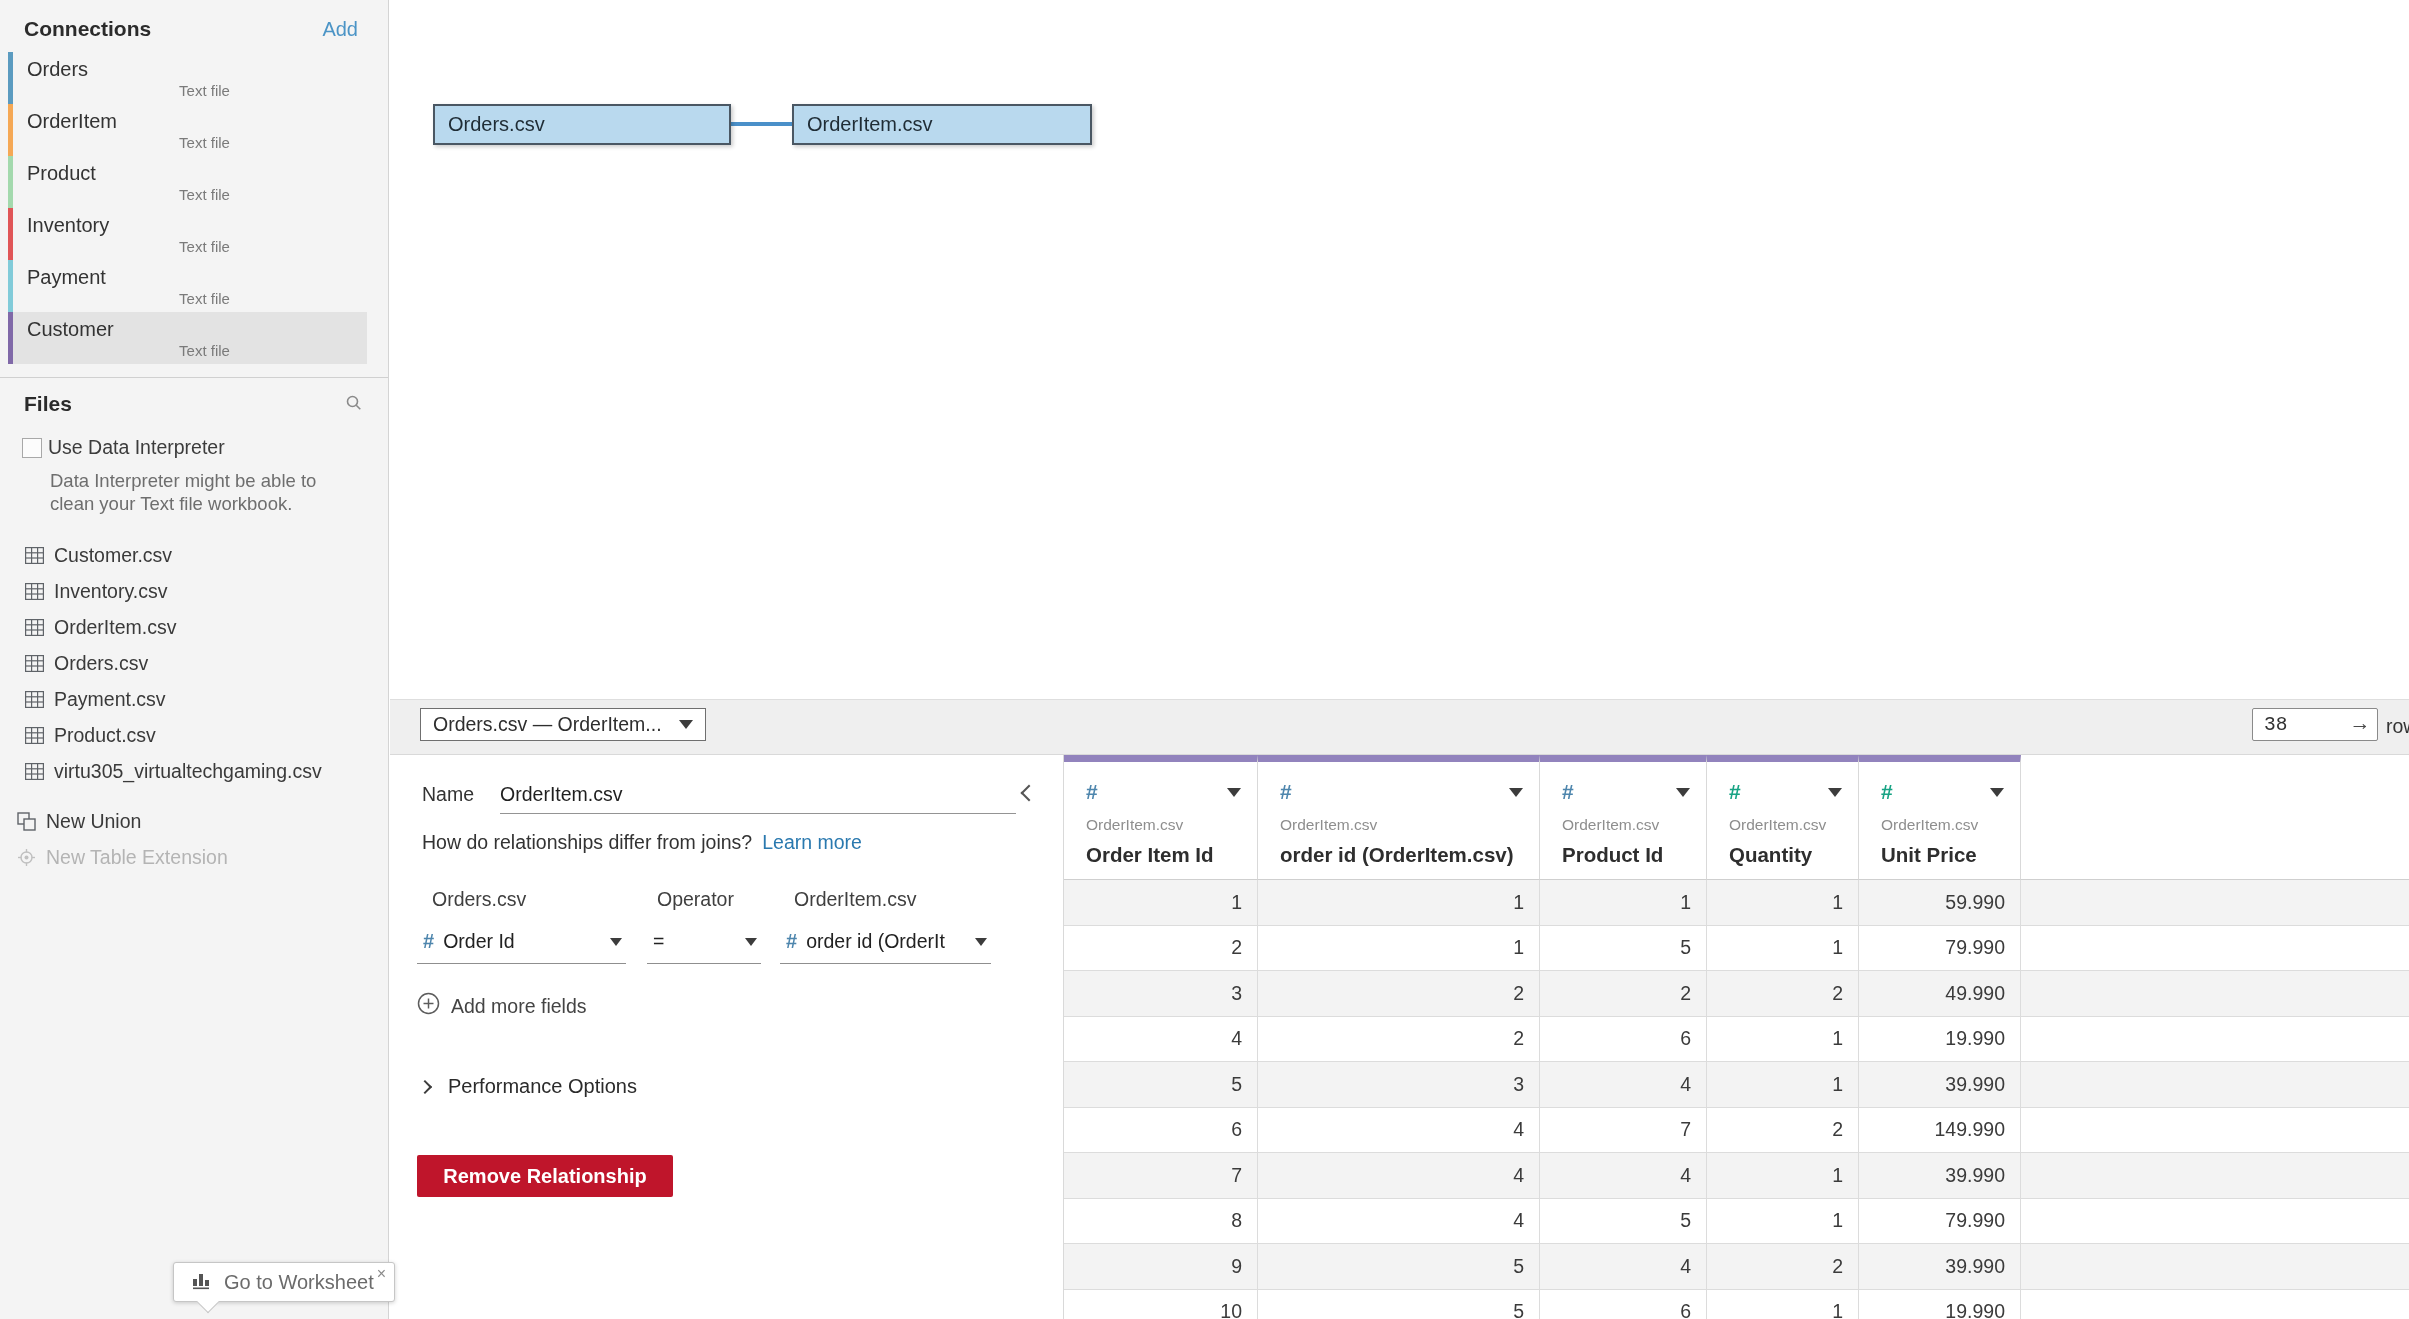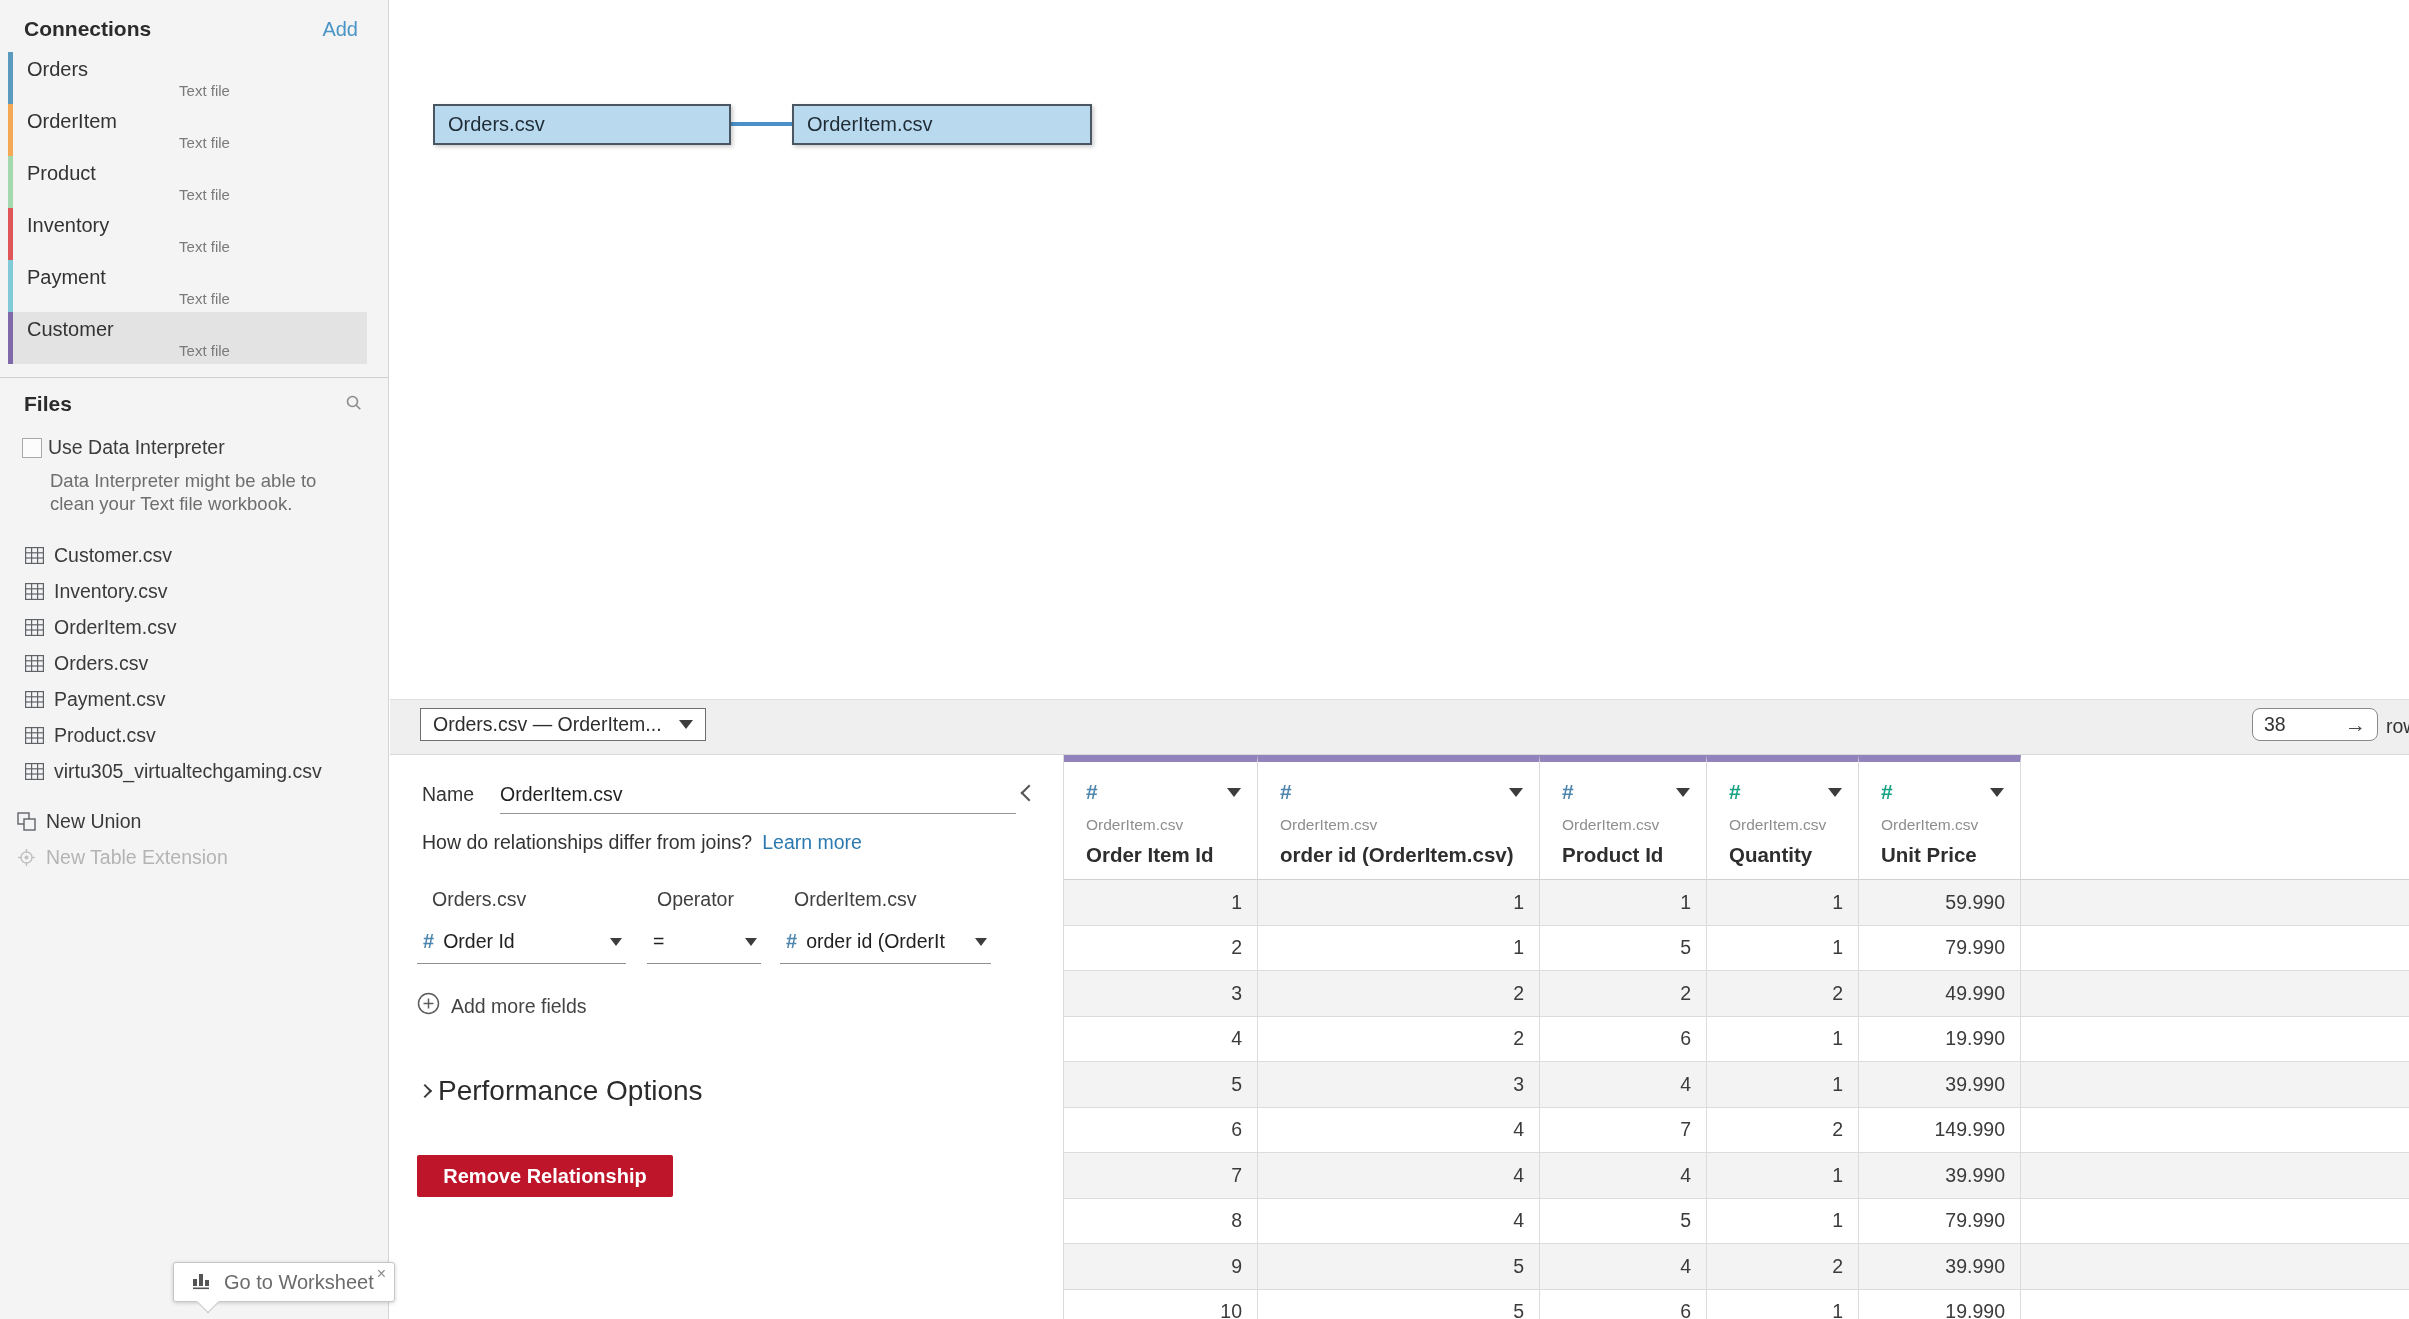--- a/index.html
+++ b/index.html
@@ -57,22 +57,22 @@
   
   .strip { position:absolute; left:390px; top:699px; width:2019px; height:56px; background:#efefef;
            border-top:1px solid #dedede; border-bottom:1px solid #d9d9d9; }
   .rel-dropdown { position:absolute; left:30px; top:8px; width:286px; height:33px; background:#fff;
                   border:1px solid #6f6f6f; display:flex; align-items:center; padding:0 12px;
                   font-size:19.5px; color:#2e2e2e; cursor:pointer; }
   .rel-dropdown .tri-down { margin-left:auto; }
   .tri-down { width:0; height:0; border-left:7px solid transparent; border-right:7px solid transparent;
               border-top:9px solid #3c3c3c; }
   .rowcount { position:absolute; left:1862px; top:8px; width:126px; height:33px; background:#fff;
-              border:1px solid #8a8a8a; border-radius:8px; display:flex; align-items:center;
-              justify-content:space-between; padding:0 11px; }
+              border:1px solid #8a8a8a; border-radius:2px; display:flex; align-items:center;
+              justify-content:space-between; padding:0 11px;font-family:Liberation Mono, monospace; }
   .rc-val { font-size:19.5px; color:#333; }
   .rc-arrow { font-size:21px; color:#4a4a4a; cursor:pointer; }
   .rows-label { position:absolute; left:1996px; top:15px; font-size:19.5px; color:#333; }
 
   
   .editor { position:absolute; left:390px; top:755px; width:673px; height:564px; background:#fff; }
   .collapse-chevron { position:absolute; right:28px; top:32px; width:12px; height:12px;
                       border-left:2px solid #555; border-bottom:2px solid #555;
                       transform:rotate(45deg); cursor:pointer; }
   .name-row { position:absolute; left:32px; top:28px; display:flex; align-items:baseline; }
@@ -90,22 +90,22 @@
         cursor:pointer; }
   .dd .tri-down { margin-left:auto; border-left-width:6px; border-right-width:6px; border-top-width:8px; }
   .dd-left  { left:27px;  width:209px; }
   .dd-op    { left:257px; width:114px; }
   .dd-right { left:390px; width:211px; }
   .dd-text  { white-space:nowrap; overflow:hidden; }
   .hash { font-weight:bold; font-size:20px; }
   .hash.blue { color:#4e86ad; }
   .add-more { position:absolute; left:27px; top:237px; display:flex; align-items:center; gap:11px;
               font-size:19.5px; color:#444; cursor:pointer; }
-  .perf-row { position:absolute; left:30px; top:320px; display:flex; align-items:center; gap:8px;
-              font-size:28px; color:#2b2b2b; cursor:pointer; }
+  .perf-row { position:absolute; left:30px; top:320px; display:flex; align-items:center; gap:18px;
+              font-size:20px; color:#2b2b2b; cursor:pointer; }
   .chev-right { width:10px; height:10px; border-top:2px solid #3c3c3c; border-right:2px solid #3c3c3c;
                 transform:rotate(45deg); }
   .remove-btn { position:absolute; left:27px; top:400px; width:256px; height:42px; background:#bf152b;
                 color:#fff; font-size:20px; font-weight:bold; border:none; border-radius:2px;
                 font-family:"Liberation Sans", sans-serif; cursor:pointer; }
 
   
   .grid { position:absolute; left:1063px; top:755px; width:1346px; height:564px; overflow:hidden;
           border-left:1px solid #d9d9d9; background:#fff; }
   .grid-header { display:flex; height:125px; }

